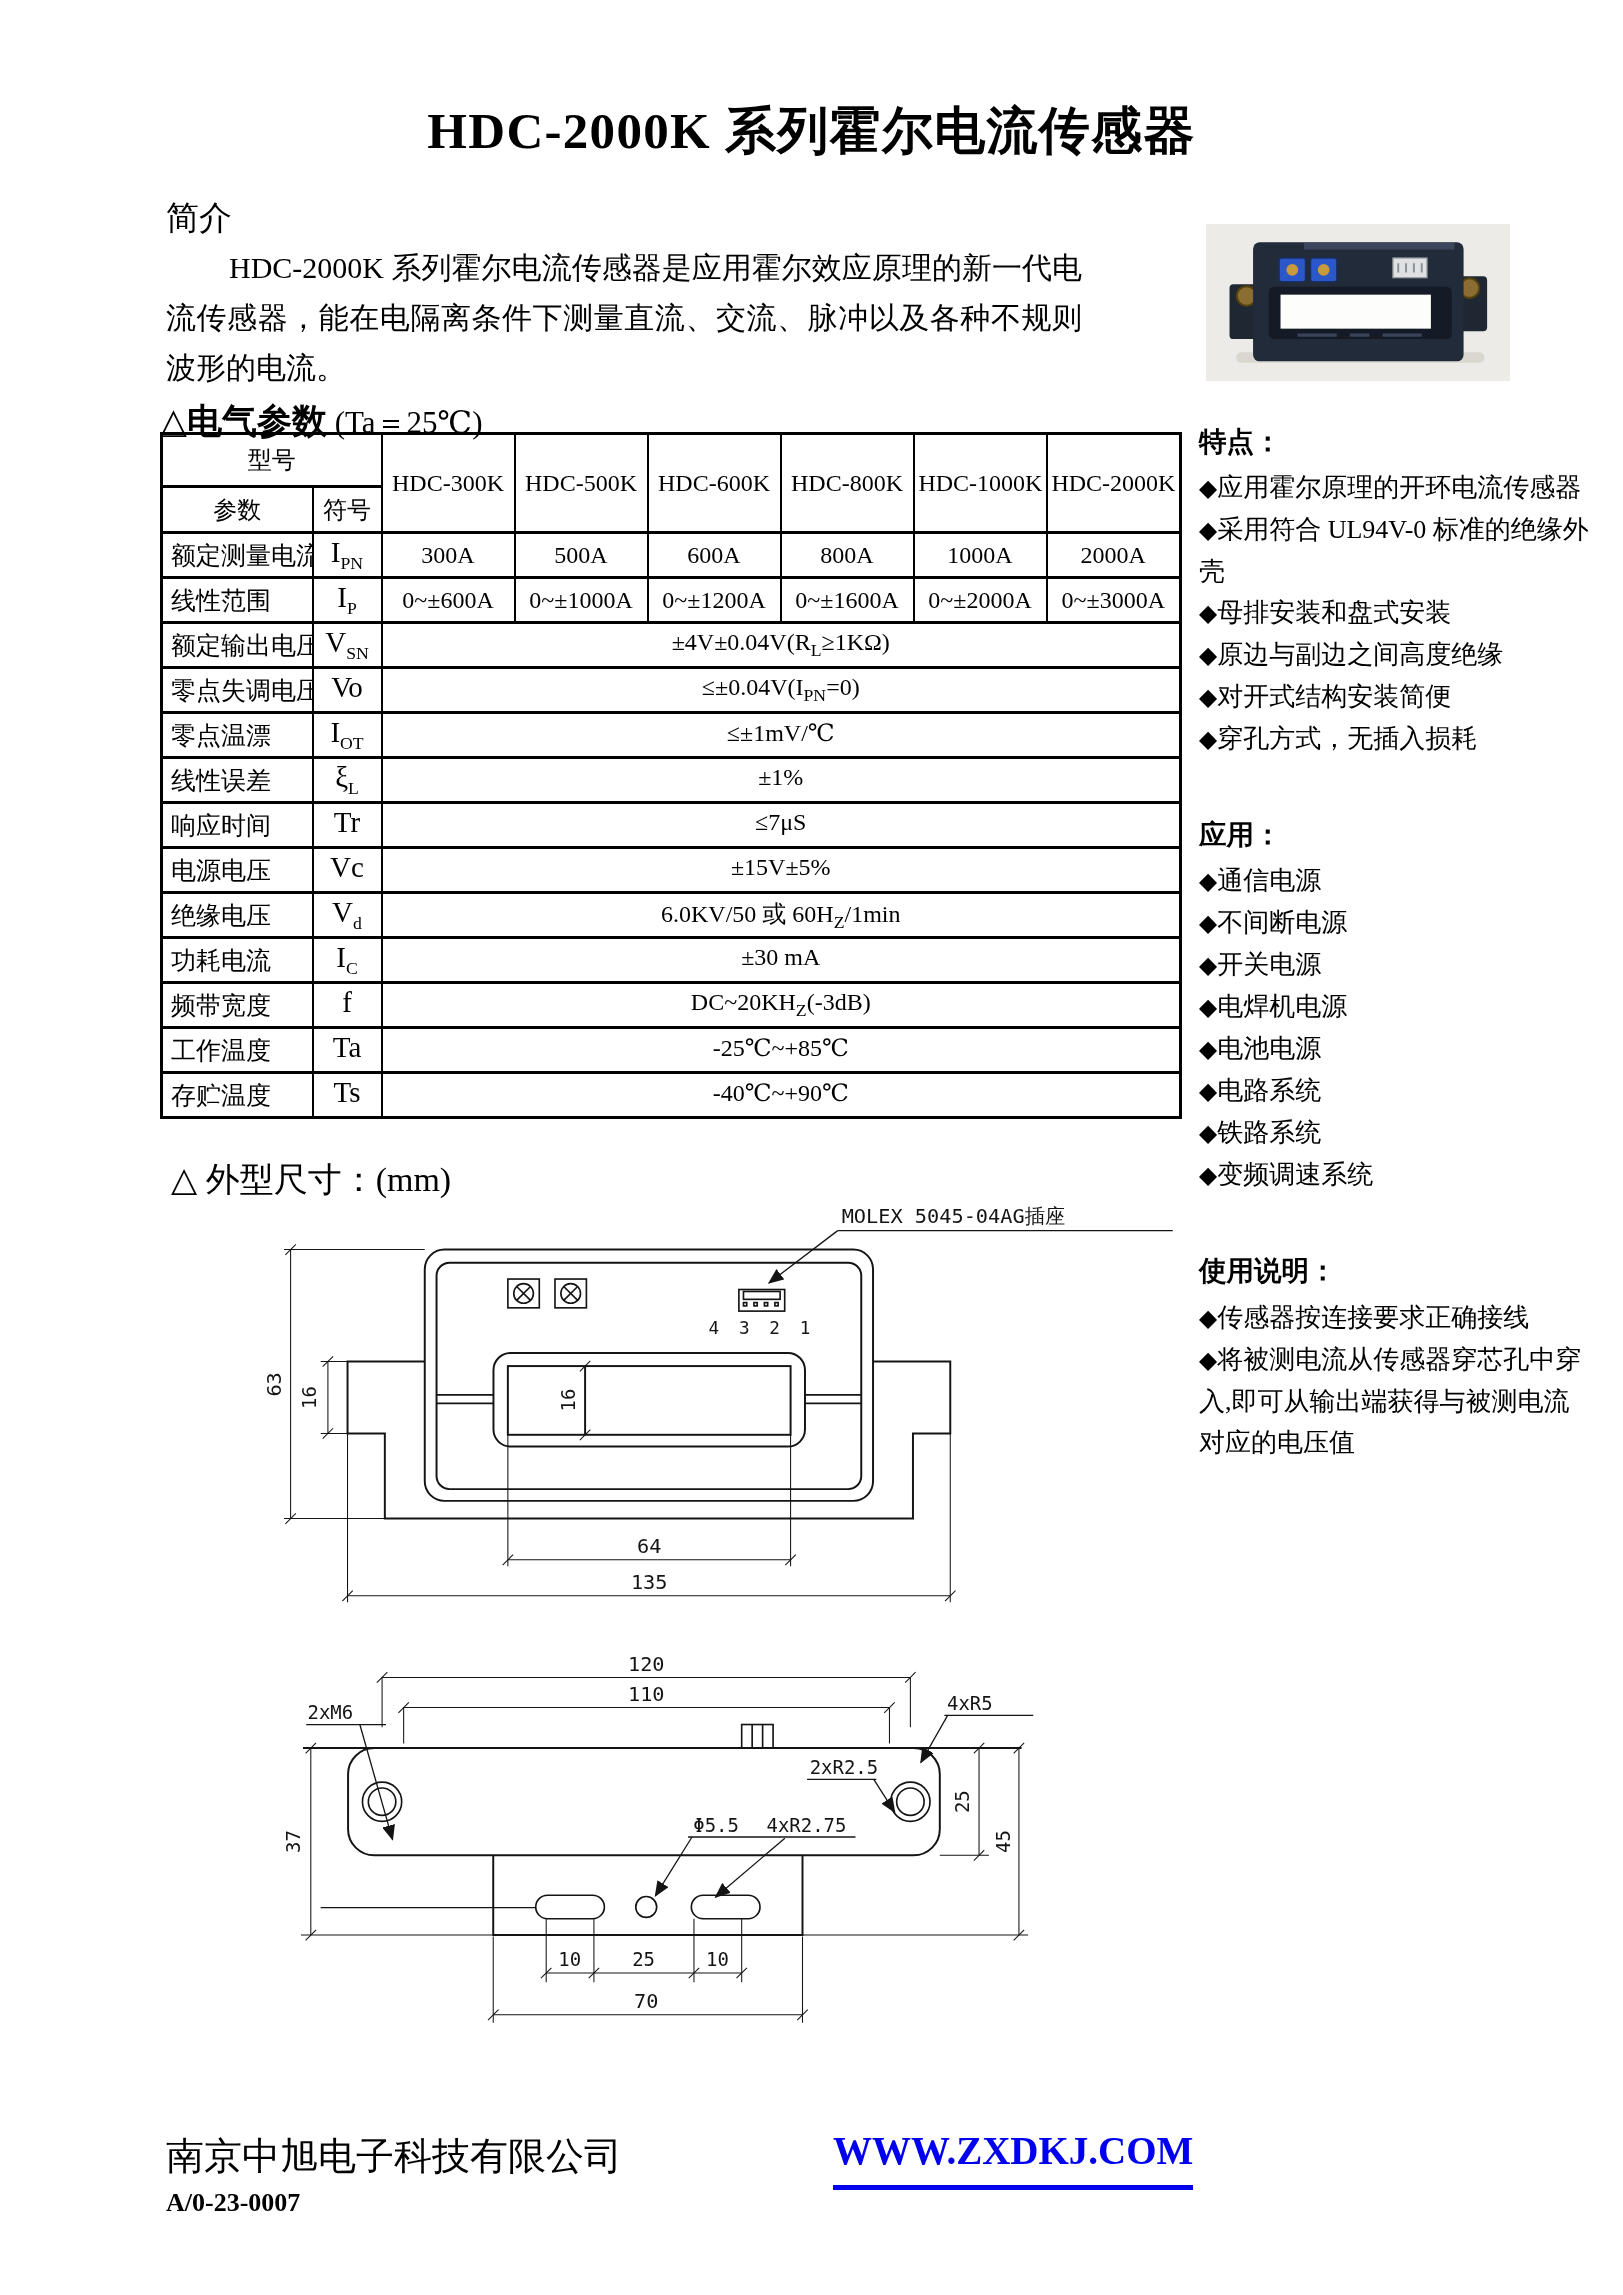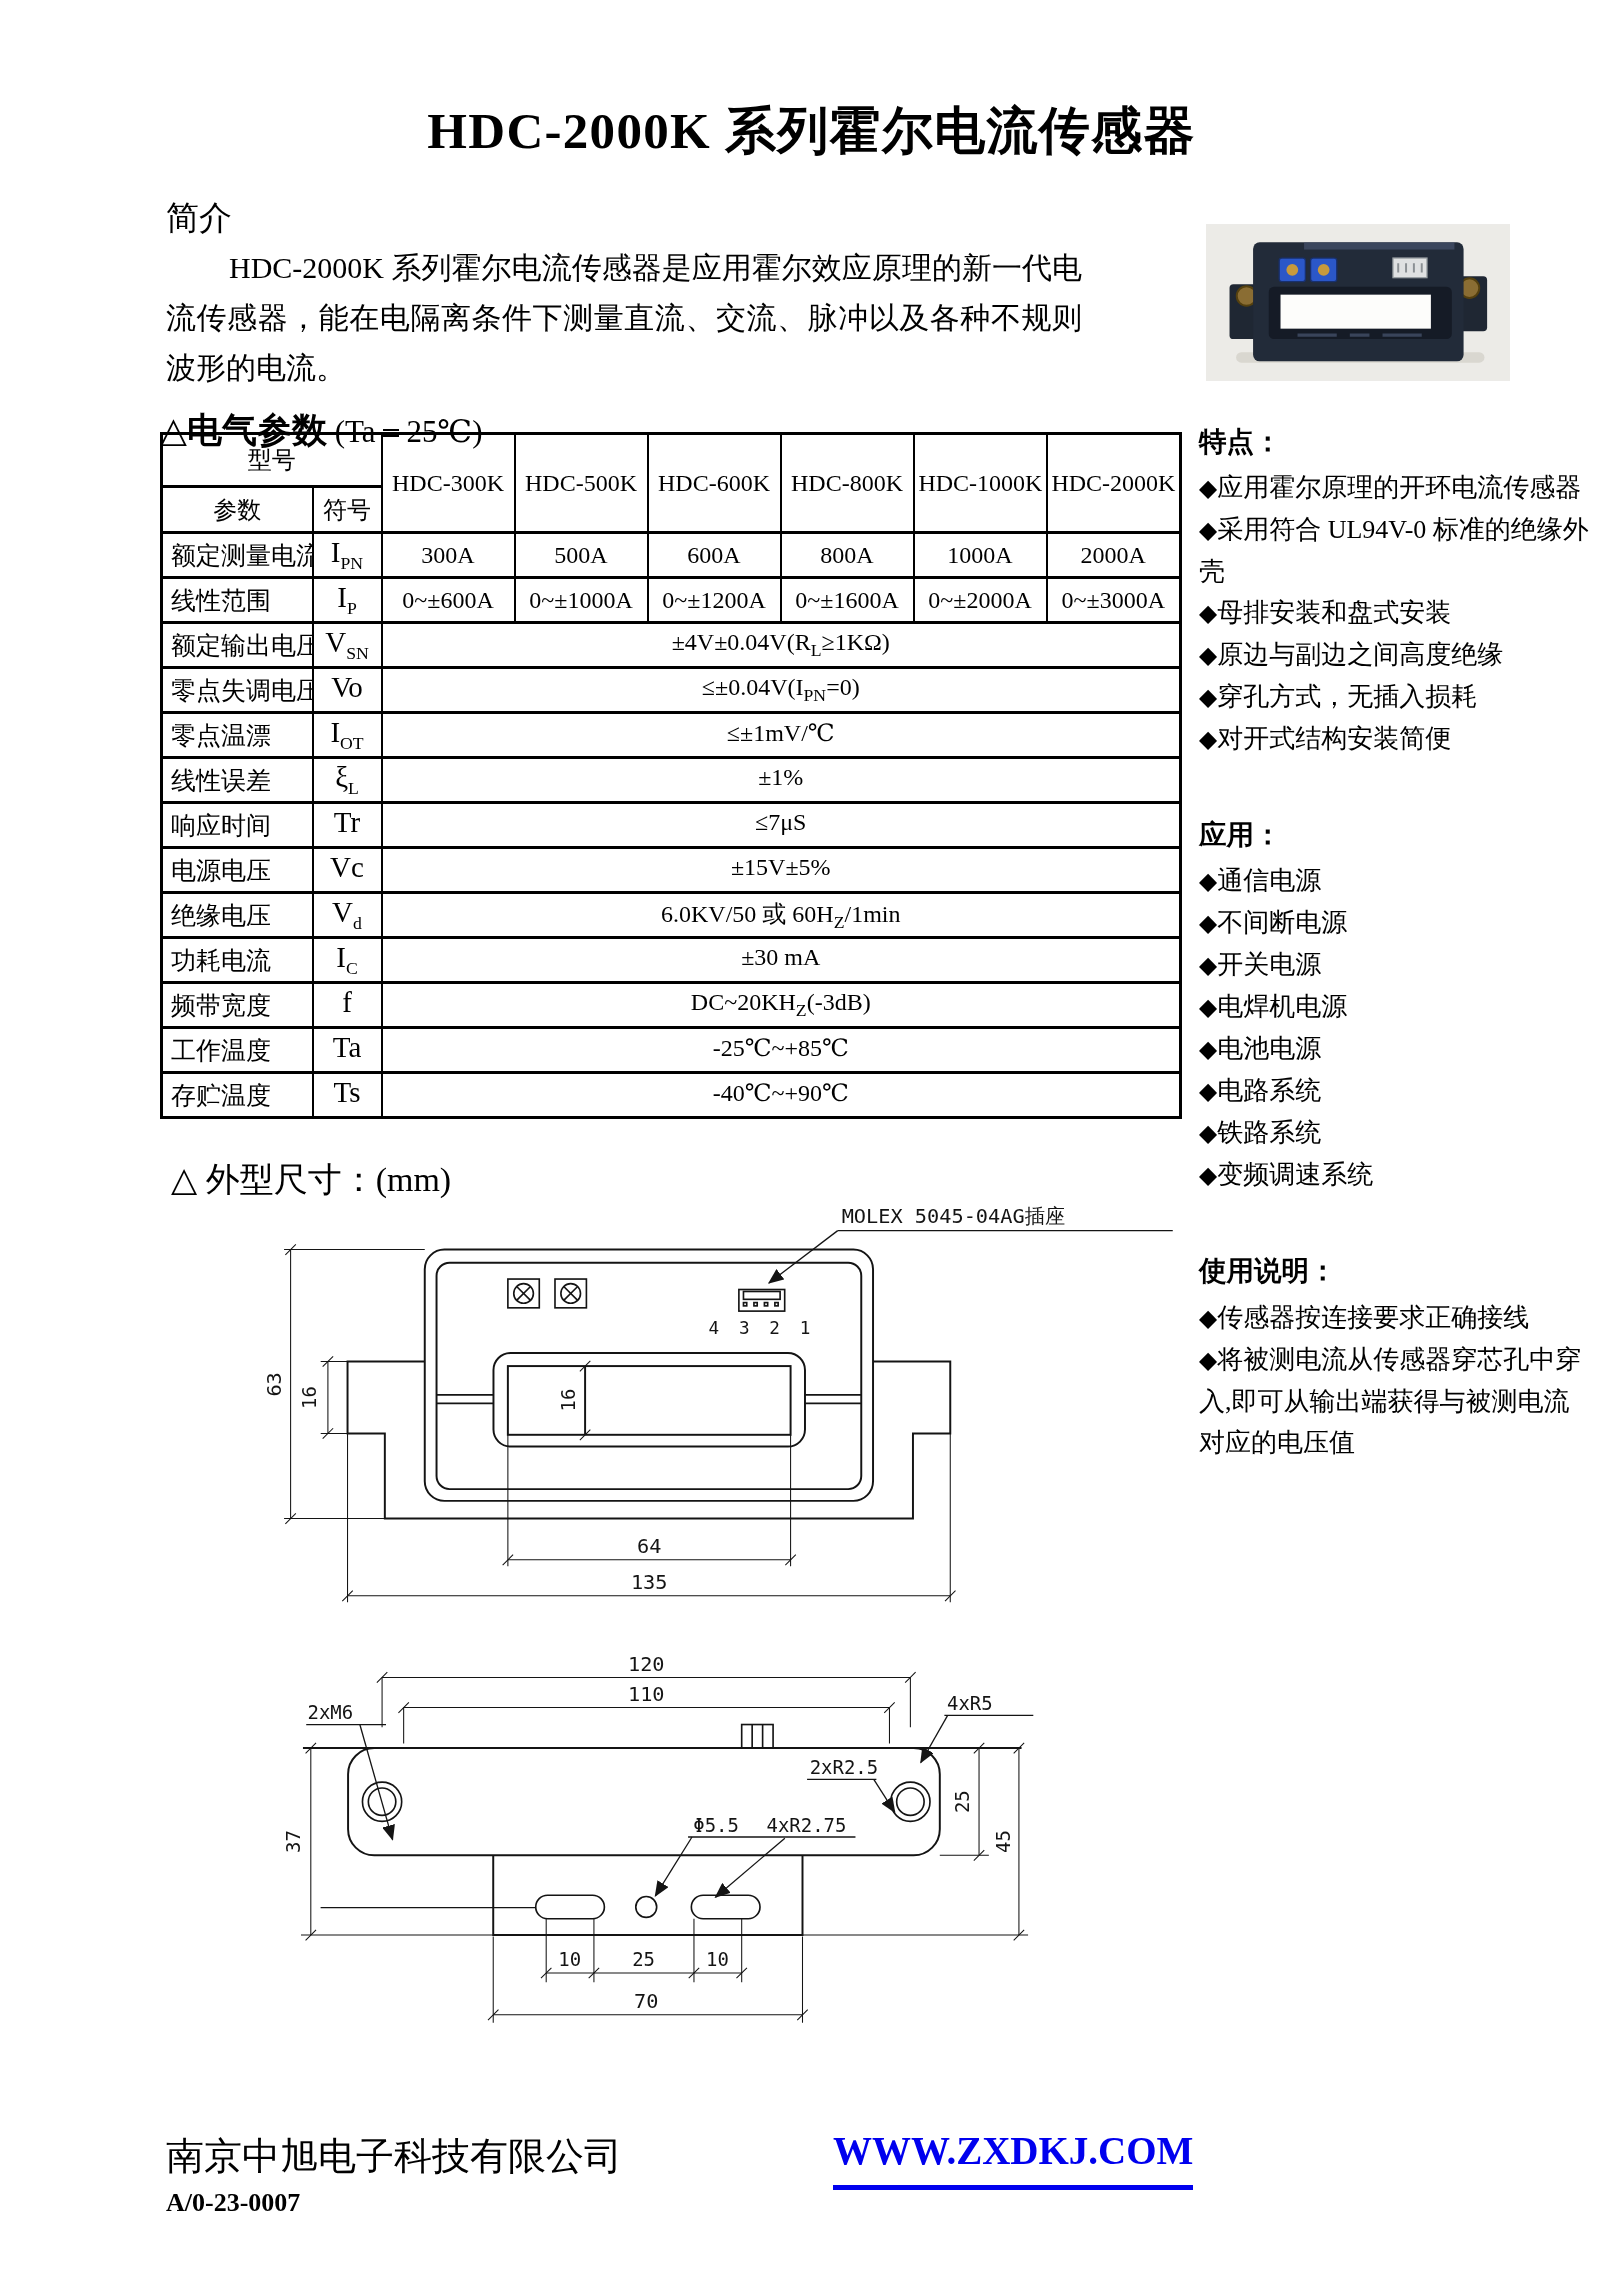--- a/index.html
+++ b/index.html
@@ -6,21 +6,21 @@
   .page{position:relative;width:1623px;height:2295px;background:#ffffff;overflow:hidden;
         font-family:"Liberation Serif","DejaVu Serif",serif;color:#000;}
   
   .title{position:absolute;left:0;top:97px;width:1623px;text-align:center;
          font-size:51px;font-weight:bold;letter-spacing:1.3px;}
   .intro-h{position:absolute;left:166px;top:196px;font-size:33px;}
   .intro{position:absolute;left:166px;top:243px;width:916px;font-size:30px;line-height:50px;
          text-indent:63px;margin:0;text-align:justify;}
   
   .sec-h{position:absolute;font-size:35px;}
-  .elec-h{left:160px;top:407px;}
+  .elec-h{left:160px;top:398px;}
   .elec-h .tri{font-weight:normal;}
   .elec-h .lbl{font-weight:bold;}
   .elec-h .cond{font-size:31px;font-weight:normal;}
   .dim-h{left:171px;top:1157px;font-size:34px;}
   .dim-h .unit{font-weight:normal;}
   
   .etable{position:absolute;left:160px;top:432px;border-collapse:collapse;table-layout:fixed;
           width:1021px;}
   .etable td{border:2px solid #000;border-top-width:3.3px;border-bottom-width:3.3px;
              text-align:center;vertical-align:middle;font-size:24px;padding:0 3.9px;
@@ -192,22 +192,22 @@
   </tbody>
     </table>
 
   <aside class="sidebar">
     <div class="sb-sec">
       <div class="sb-head">特点：</div>
       <div class="sb-item"><span class="bullet">◆</span><span>应用霍尔原理的开环电流传感器</span></div>
       <div class="sb-item"><span class="bullet">◆</span><span>采用符合 UL94V-0 标准的绝缘外壳</span></div>
       <div class="sb-item"><span class="bullet">◆</span><span>母排安装和盘式安装</span></div>
       <div class="sb-item"><span class="bullet">◆</span><span>原边与副边之间高度绝缘</span></div>
+      <div class="sb-item"><span class="bullet">◆</span><span>对开式结构安装简便</span></div>
       <div class="sb-item"><span class="bullet">◆</span><span>穿孔方式，无插入损耗</span></div>
-      <div class="sb-item"><span class="bullet">◆</span><span>对开式结构安装简便</span></div>
     </div>
     <div class="sb-sec">
       <div class="sb-head">应用：</div>
       <div class="sb-item"><span class="bullet">◆</span><span>通信电源</span></div>
       <div class="sb-item"><span class="bullet">◆</span><span>不间断电源</span></div>
       <div class="sb-item"><span class="bullet">◆</span><span>开关电源</span></div>
       <div class="sb-item"><span class="bullet">◆</span><span>电焊机电源</span></div>
       <div class="sb-item"><span class="bullet">◆</span><span>电池电源</span></div>
       <div class="sb-item"><span class="bullet">◆</span><span>电路系统</span></div>
       <div class="sb-item"><span class="bullet">◆</span><span>铁路系统</span></div>

